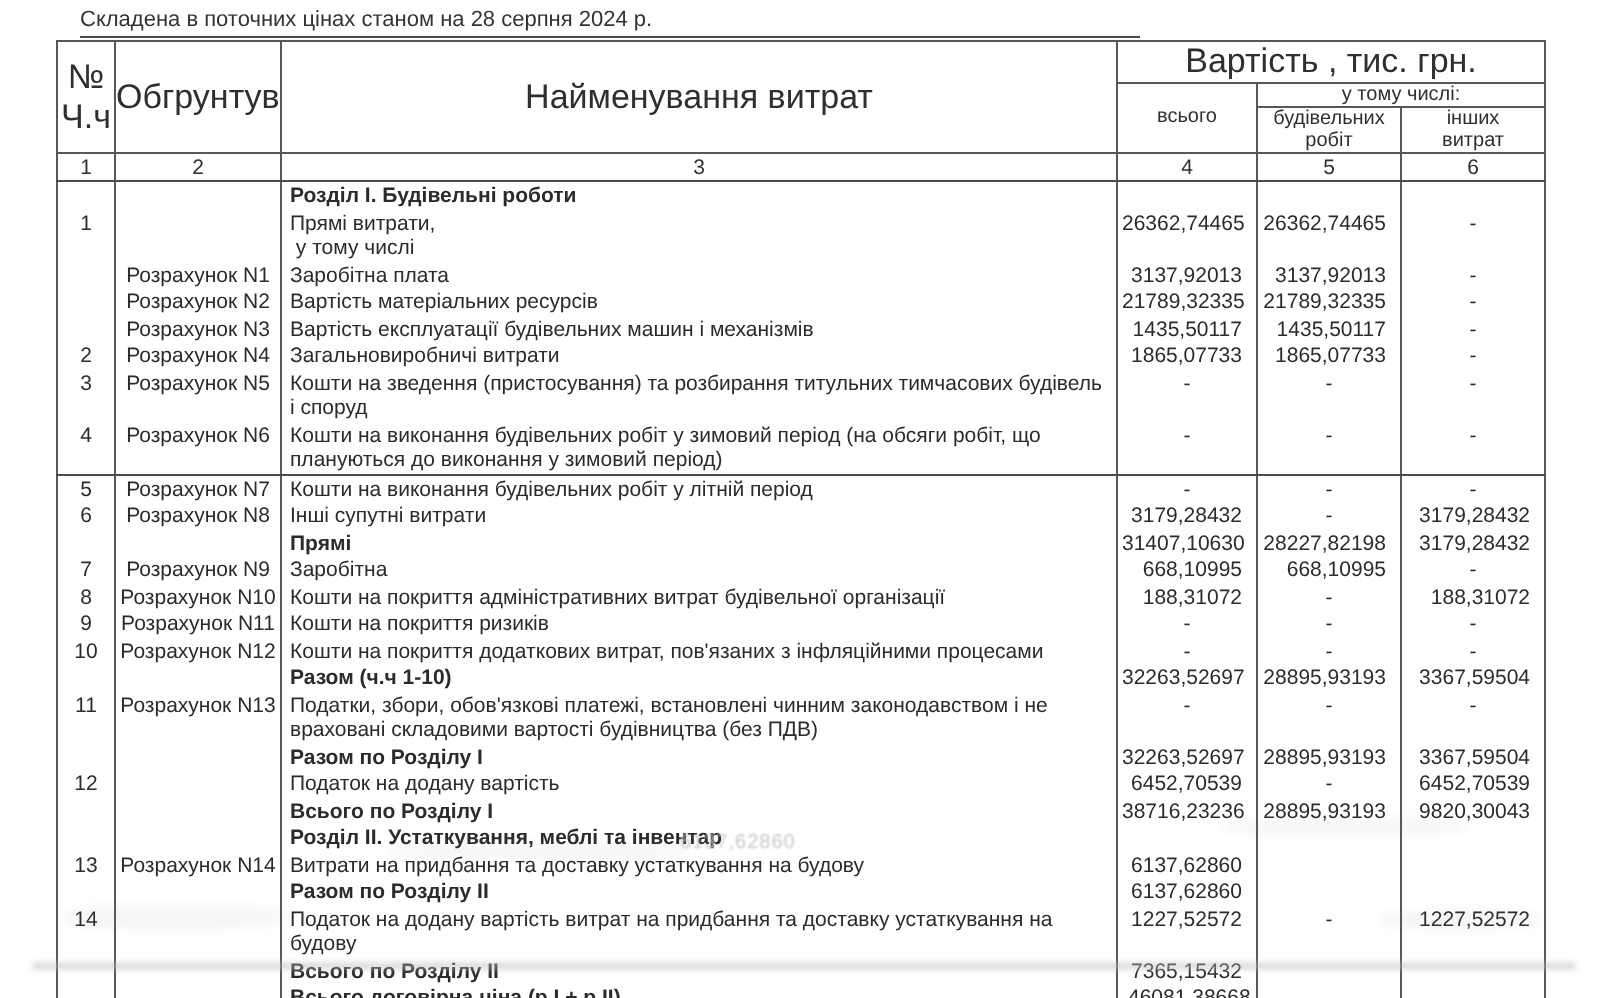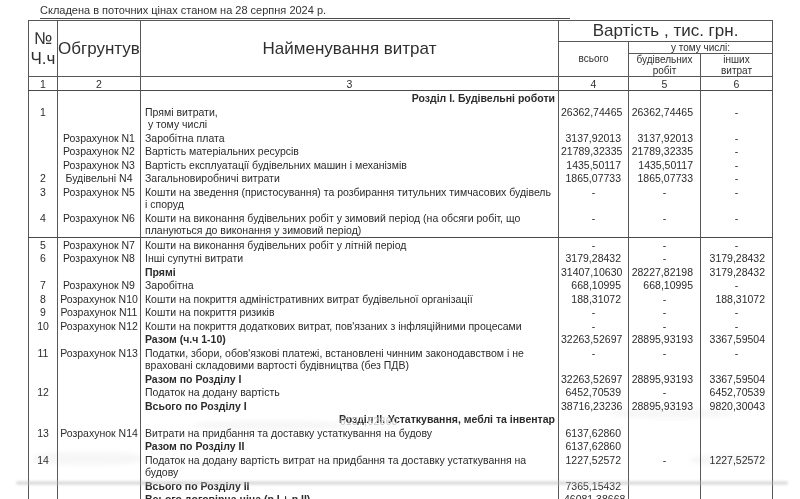--- a/index.html
+++ b/index.html
@@ -57,21 +57,21 @@
   tbody td{line-height:12.5px;}
   tbody tr.h1{height:13px;}
   tbody tr.h2{height:26px;}
 
   td.c-num{text-align:center;padding-top:1px;}
   td.c-basis{text-align:center;padding-top:1px;}
   td.c-name{text-align:left;padding:1px 3px 0 4px;white-space:pre-line;}
   td.c-val{text-align:right;padding:1px 7px 0 2px;}
   td.c-val.dash{text-align:center;padding-right:2px;}
 
-  tr.section td.c-name{text-align:right;font-weight:bold;}
+  tr.section td.c-name{text-align:left;font-weight:bold;}
   tr.bold td.c-name{font-weight:bold;}
   tr.rule-below td{border-bottom:1.5px solid #4a4a4a;}
 
   .final-price{
     display:inline-block;
     border-bottom:2.5px solid #d8281c;
     padding:0 1px 1px 3px;
     margin-right:-4px;
   }
 
@@ -171,21 +171,21 @@
       <tr class="h1">
         <td class="c-num"></td>
         <td class="c-basis">Розрахунок N3</td>
         <td class="c-name">Вартість експлуатації будівельних машин і механізмів</td>
         <td class="c-val">1435,50117</td>
         <td class="c-val">1435,50117</td>
         <td class="c-val dash">-</td>
       </tr>
       <tr class="h1">
         <td class="c-num">2</td>
-        <td class="c-basis">Будівельні N4</td>
+        <td class="c-basis">Розрахунок N4</td>
         <td class="c-name">Загальновиробничі витрати</td>
         <td class="c-val">1865,07733</td>
         <td class="c-val">1865,07733</td>
         <td class="c-val dash">-</td>
       </tr>
       <tr class="h2">
         <td class="c-num">3</td>
         <td class="c-basis">Розрахунок N5</td>
         <td class="c-name">Кошти на зведення (пристосування) та розбирання титульних тимчасових будівель і споруд</td>
         <td class="c-val dash">-</td>

